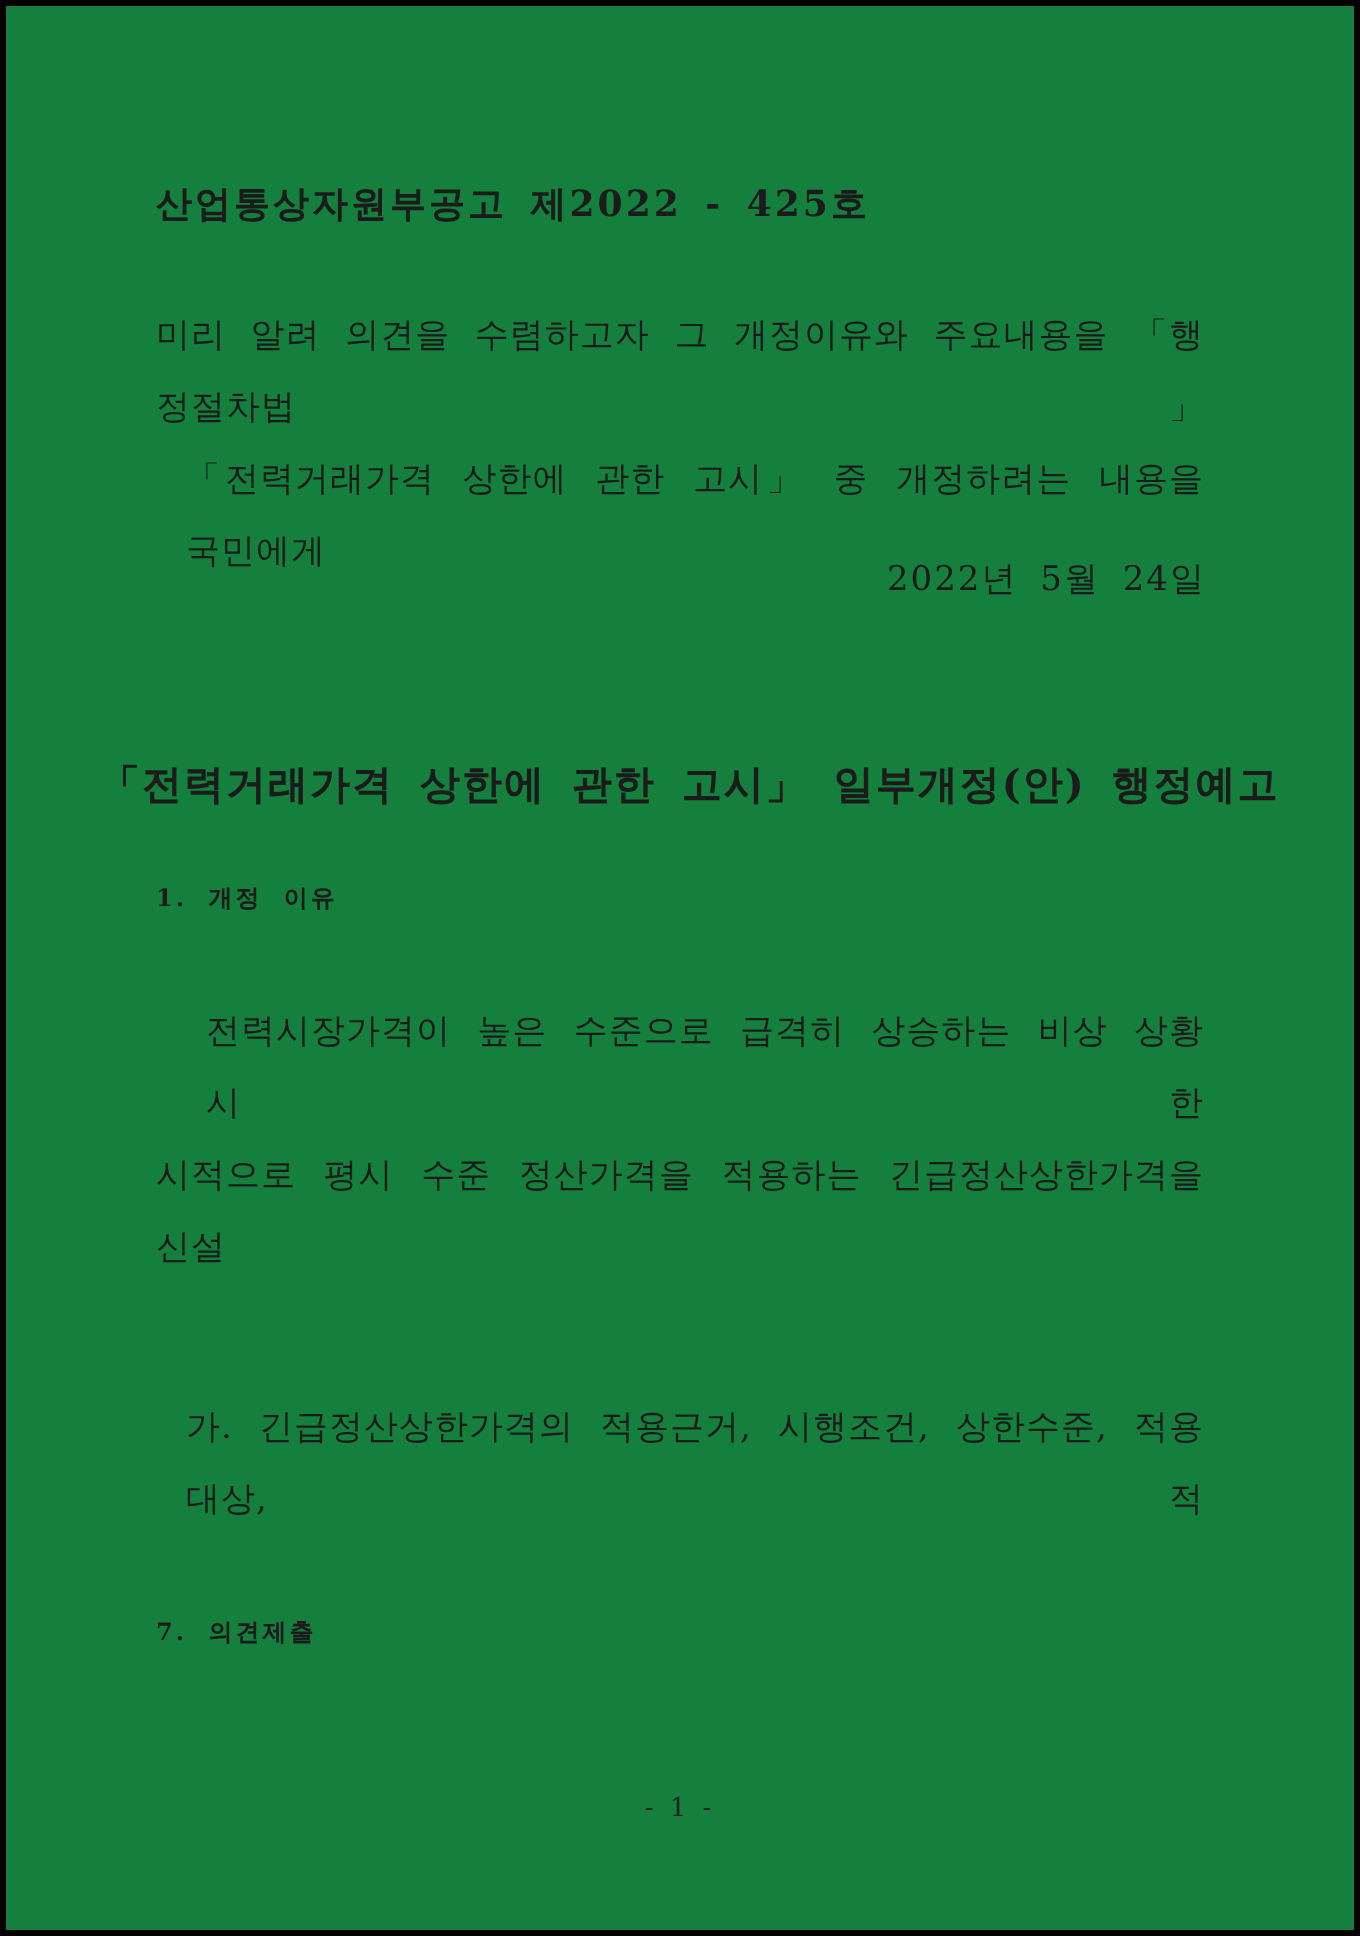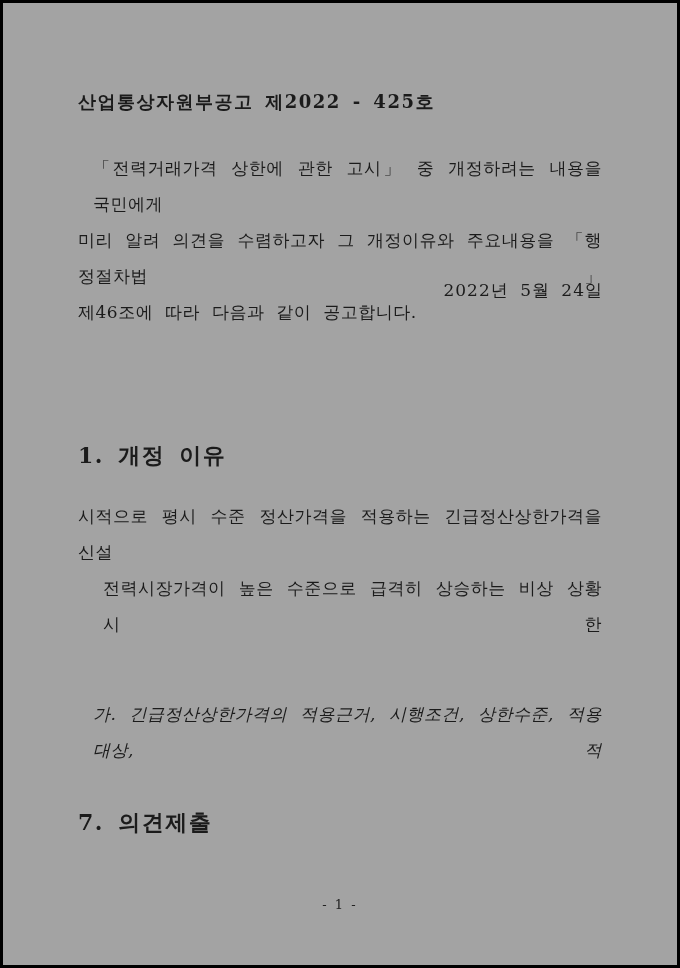--- a/index.html
+++ b/index.html
@@ -4,21 +4,21 @@
 <style>
   html, body {
     margin: 0;
     padding: 0;
     background: #e8e8e8;
   }
   .page {
     position: relative;
     width: 680px;
     height: 968px;
-    background: #a3a3a3;
+    background: #15803d;
     font-family: "DejaVu Serif", "Liberation Serif", serif;
     color: #1b1b1b;
     overflow: hidden;
   }
   .scan-frame {
     position: absolute;
     inset: 0;
     border: 3px solid #000000;
     pointer-events: none;
   }
@@ -53,66 +53,66 @@
     top: 374px; left: 50px; width: 580px;
     font-size: 20px; font-weight: bold;
     letter-spacing: 1px; word-spacing: 5px;
     line-height: 36px;
     text-align: center;
     white-space: nowrap;
   }
 
   .section-heading {
     left: 78px; width: 524px;
-    font-size: 22px; font-weight: bold;
+    font-size: 12px; font-weight: bold;
     letter-spacing: 1.5px; word-spacing: 5px;
     white-space: nowrap;
   }
   .s1-heading { top: 441px; }
   .s1-body    { top: 498px; }
   .s1-body .line1 { padding-left: 25px; }
 
   .s2-heading { top: 636px; }
   .s2-item    { top: 696px; }
-  .s2-item .line1 { padding-left: 15px; font-style: italic; }
+  .s2-item .line1 { padding-left: 15px; }
   .s2-item .line2 { padding-left: 38px; }
 
   .s3-heading { top: 808px; }
 
   .page-number {
     top: 897px; left: 0; width: 680px;
     font-size: 13px;
     letter-spacing: 2px;
     text-align: center;
     color: #222222;
   }
 </style>
 </head>
 <body>
 
 <div class="page">
 
   <div class="abs notice-number">산업통상자원부공고 제2022 - 425호</div>
 
   <div class="abs para intro-para">
+    <div class="line-just">미리 알려 의견을 수렴하고자 그 개정이유와 주요내용을 「행정절차법」</div>
     <div class="line-just line1">「전력거래가격 상한에 관한 고시」 중 개정하려는 내용을 국민에게</div>
-    <div class="line-just">미리 알려 의견을 수렴하고자 그 개정이유와 주요내용을 「행정절차법」</div>
-    <div>제46조에 따라 다음과 같이 공고합니다.</div>
   </div>
 
   <div class="abs date-block">
     <div>2022년 5월 24일</div>
   </div>
 
+  <div class="abs doc-title">「전력거래가격 상한에 관한 고시」 일부개정(안) 행정예고</div>
 
   <div class="abs section-heading s1-heading">1. 개정 이유</div>
 
   <div class="abs para s1-body">
+    <div class="line-just line1">전력시장가격이 높은 수준으로 급격히 상승하는 비상 상황 시 한</div>
     <div class="line-just">시적으로 평시 수준 정산가격을 적용하는 긴급정산상한가격을 신설</div>
-    <div class="line-just line1">전력시장가격이 높은 수준으로 급격히 상승하는 비상 상황 시 한</div>
   </div>
 
 
   <div class="abs para s2-item">
     <div class="line-just line1">가. 긴급정산상한가격의 적용근거, 시행조건, 상한수준, 적용대상, 적</div>
   </div>
 
   <div class="abs section-heading s3-heading">7. 의견제출</div>
 
   <div class="abs page-number">- 1 -</div>

